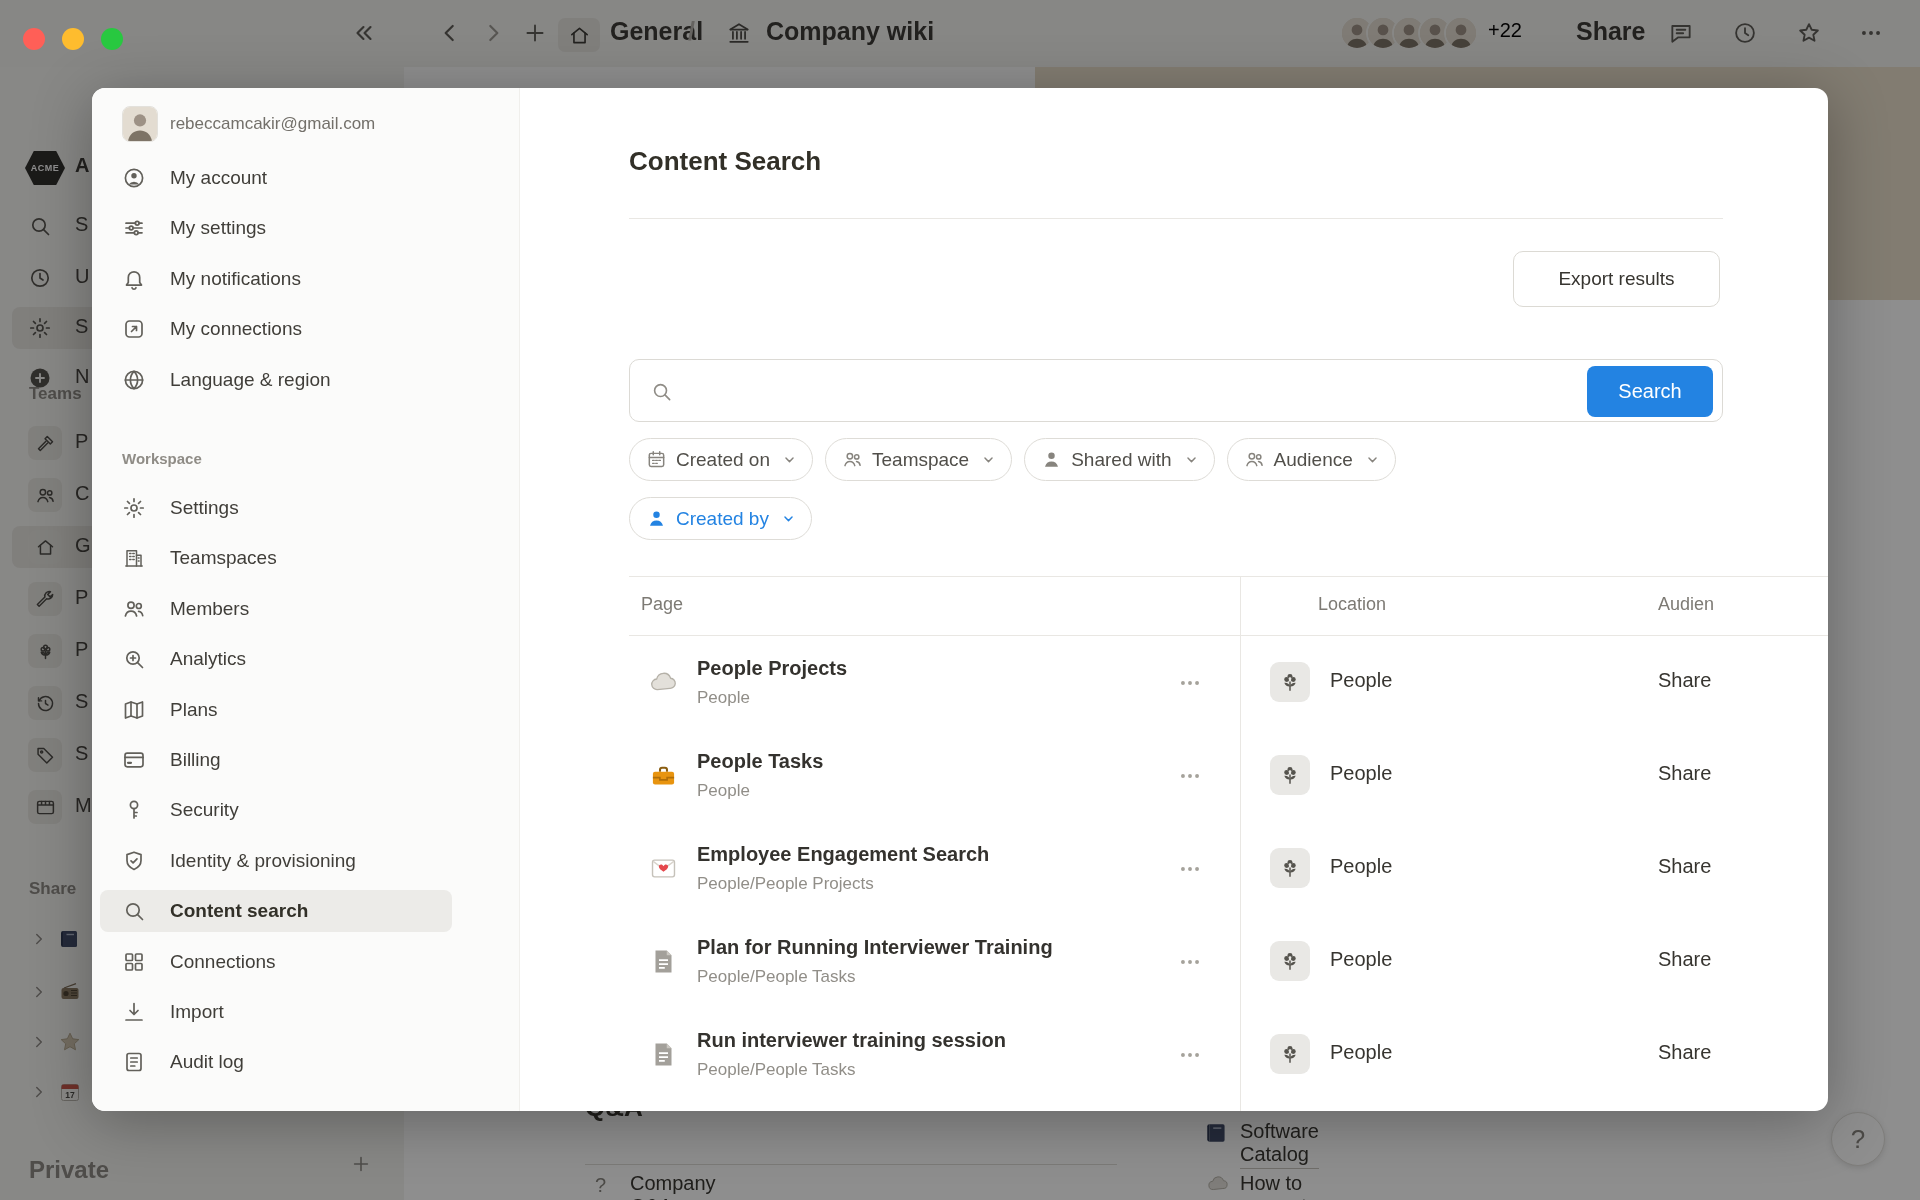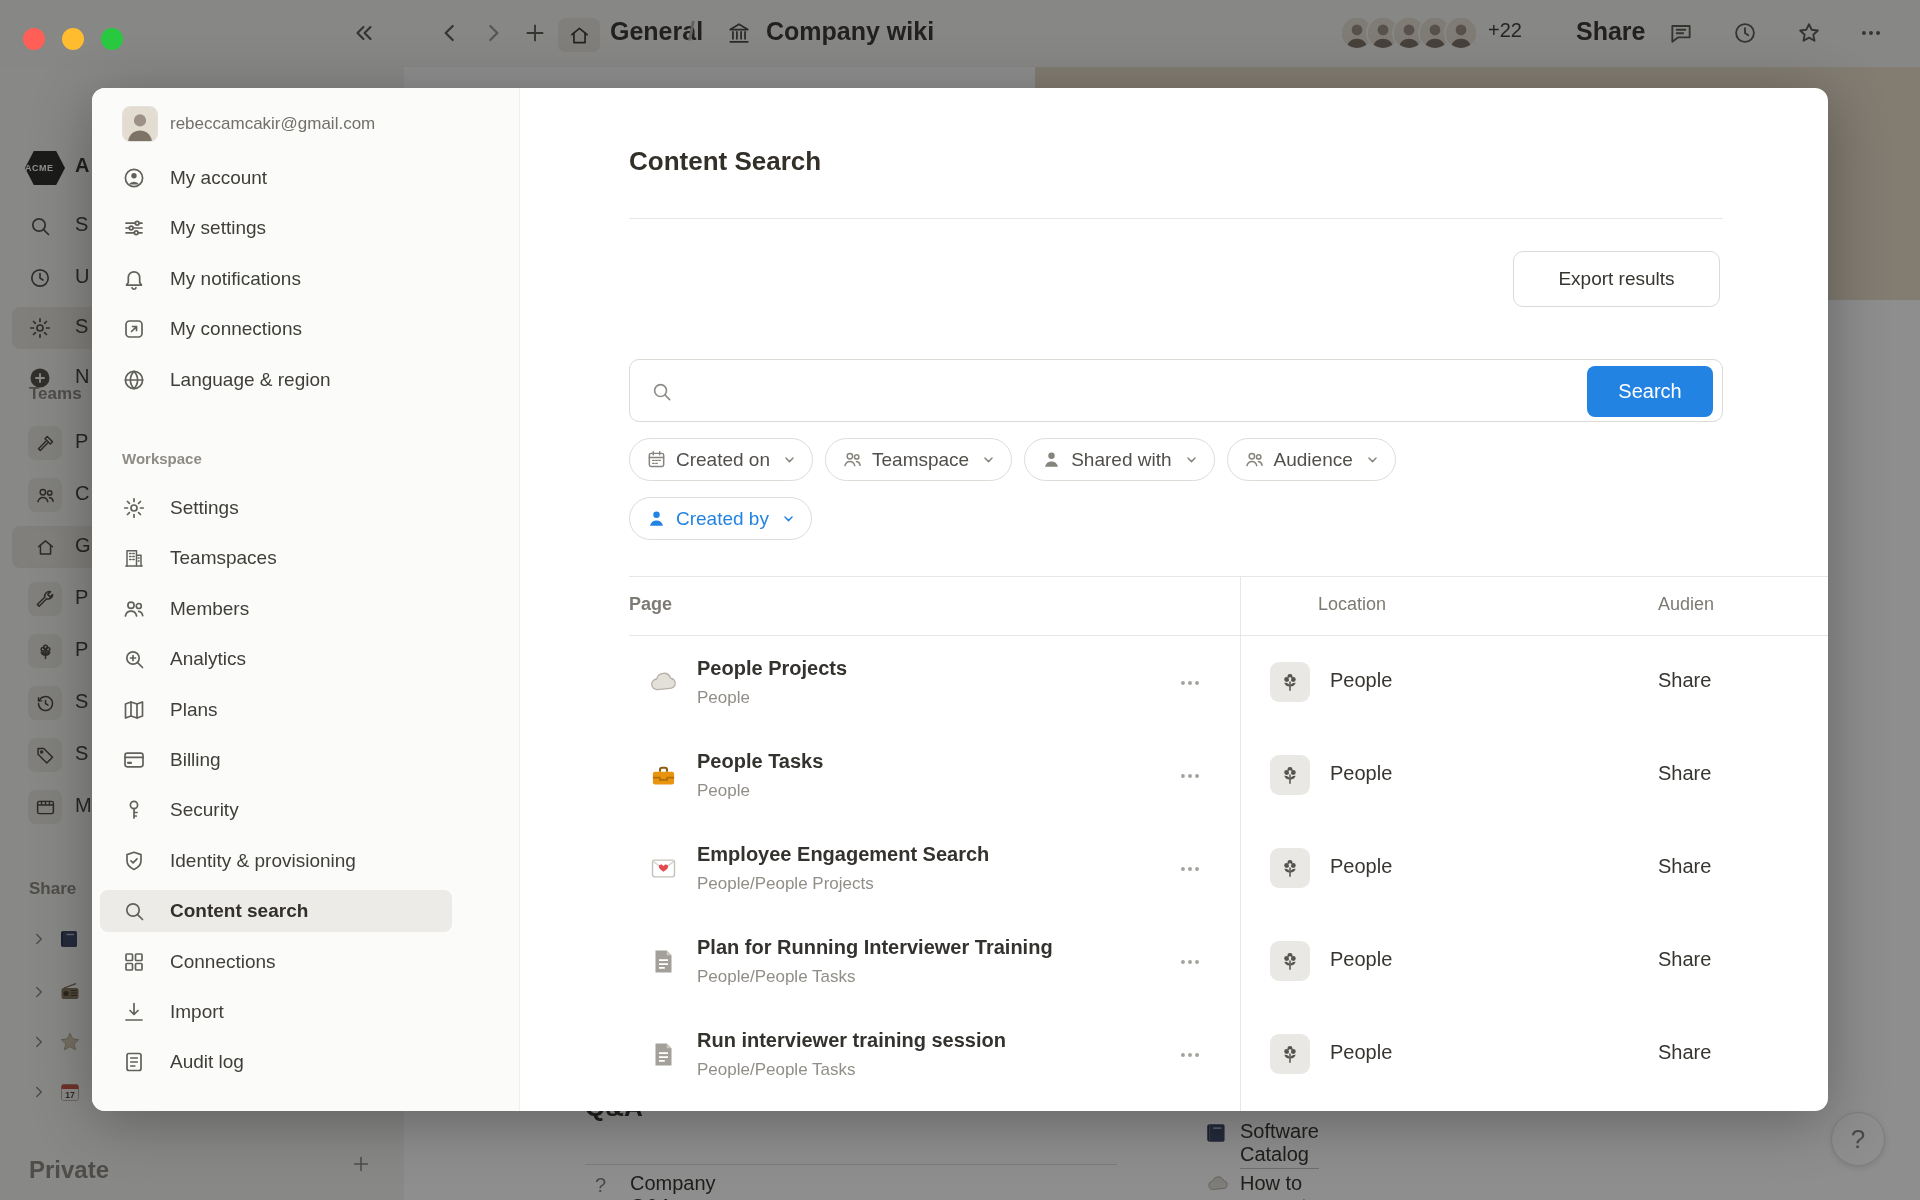--- a/index.html
+++ b/index.html
@@ -23,21 +23,21 @@
   
   .as-row{position:absolute;left:0;width:404px;height:42px;}
   .as-row.sel::before{content:"";position:absolute;left:12px;right:8px;top:0;bottom:0;background:#e5e3df;border-radius:8px;}
   .as-ic{position:absolute;left:28px;top:9px;width:24px;height:24px;color:#55534e;}
   .as-chip{position:absolute;left:28px;top:4px;width:34px;height:34px;background:#e7e5e0;border-radius:8px;color:#4c4a45;display:flex;align-items:center;justify-content:center;}
   .as-chip .g{width:21px;height:21px;}
   .as-lb{position:absolute;left:75px;top:8px;font-size:20px;font-weight:500;color:#45433e;}
   .as-sec{position:absolute;left:29px;font-size:17px;font-weight:600;color:#8c8984;}
   .as-chev{position:absolute;left:30px;top:12px;width:18px;height:18px;color:#8b8883;}
   .as-em{position:absolute;left:58px;top:9px;width:24px;height:24px;}
-  #acme-logo{left:25px;top:84px;width:40px;height:34px;background:#2f2e2b;clip-path:polygon(22% 0,78% 0,100% 50%,78% 100%,22% 100%,0 50%);display:flex;align-items:center;justify-content:flex-start;color:#fff;font-size:9px;font-weight:bold;letter-spacing:.5px;}
+  #acme-logo{left:25px;top:84px;width:40px;height:34px;background:#2f2e2b;clip-path:polygon(22% 0,78% 0,100% 50%,78% 100%,22% 100%,0 50%);display:flex;align-items:center;justify-content:center;color:#fff;font-size:9px;font-weight:bold;letter-spacing:.5px;}
 
   
   .bg-h1{font-size:26px;font-weight:700;color:#373530;}
   .bg-link{font-size:20px;font-weight:500;color:#373530;border-bottom:1.5px solid #c9c5bd;padding-bottom:2px;}
   .bg-divider{height:1px;background:#dedcd7;}
   #help-btn{left:1831px;top:1112px;width:54px;height:54px;border-radius:50%;background:#ffffff;border:1px solid #e2e0db;box-shadow:0 2px 6px rgba(0,0,0,.12);display:flex;align-items:center;justify-content:center;font-size:26px;color:#85827c;font-weight:500;}
 
   
   #scrim{left:0;top:0;width:1920px;height:1200px;background:rgba(5,5,4,0.45);z-index:40;}
   #traffic{left:23px;top:28px;z-index:60;display:flex;gap:17px;}
@@ -149,21 +149,21 @@
             <rect width="24" height="24" fill="#e3dcd1"></rect>
             <circle cx="12" cy="9.5" r="4.3" fill="#9d9185"></circle>
             <path d="M3.5 24c1.2-5 4.4-7.4 8.5-7.4s7.3 2.4 8.5 7.4z" fill="#7d7366"></path>
           </svg></span>
       <span class="tb-av"><svg viewBox="0 0 24 24">
             <rect width="24" height="24" fill="#e3dcd1"></rect>
             <circle cx="12" cy="9.5" r="4.3" fill="#9d9185"></circle>
             <path d="M3.5 24c1.2-5 4.4-7.4 8.5-7.4s7.3 2.4 8.5 7.4z" fill="#7d7366"></path>
           </svg></span>
     </div>
-    <span class="abs" style="left:1488px;top:19px;font-size:20px;color:#404040;">+22</span>
+    <span class="abs" style="left:1488px;top:19px;font-size:20px;color:#000000;">+22</span>
     <span class="abs tb-txt" style="left:1576px;top:17px;">Share</span>
     <span class="abs ic tb-ic" style="left:1668px;top:20px;">
         <svg viewBox="0 0 24 24" fill="none" stroke="currentColor" stroke-width="1.7" stroke-linecap="round" stroke-linejoin="round">
           <path d="M4 5.5h16V16H9.5L4 20z"></path>
           <path d="M8 9h8M8 12.2h6"></path>
         </svg>
       </span>
     <span class="abs ic tb-ic" style="left:1732px;top:20px;">
         <svg viewBox="0 0 24 24" fill="none" stroke="currentColor" stroke-width="1.7" stroke-linecap="round" stroke-linejoin="round">
           <circle cx="12" cy="12" r="8.2"></circle>
@@ -699,21 +699,21 @@
                 <path d="M7 10l5 5 5-5"></path>
               </svg>
             </span>
           </div>
         </div>
 
       <div class="abs" id="m-table" style="left:109px;">
         <div id="t-top"></div>
         <div id="t-hdiv"></div>
         <div id="t-vdiv"></div>
-        <span class="t-h" style="left:0;font-weight:bold;">Page</span>
+        <span class="t-h" style="left:12px;">Page</span>
         <span class="t-h" style="left:689px;">Location</span>
         <span class="t-h" style="left:1029px;">Audien</span>
         <div id="t-rows">
             <div class="t-row" style="top: 60px;">
               <span class="t-icon ic">
                 <svg viewBox="0 0 24 24">
                   <path d="M7.3 17.5a4.1 4.1 0 0 1-.6-8.2 5.6 5.6 0 0 1 10.8-.6 3.9 3.9 0 0 1-.6 7.8z" fill="#e3e0da" stroke="#b5b1a8" stroke-width="1"></path>
                 </svg>
               </span>
               <span class="t-title">People Projects</span>

